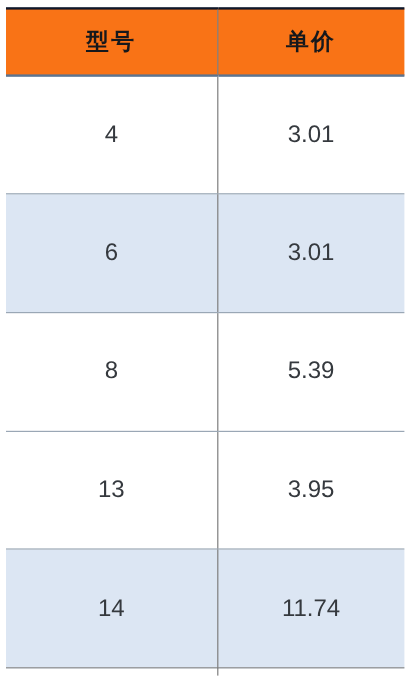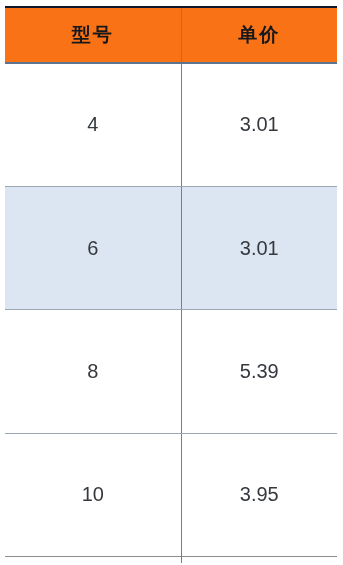--- a/index.html
+++ b/index.html
@@ -115,24 +115,28 @@
         <td class="cell-price">3.01</td>
       </tr>
 
       <tr class="data-row row-plain">
         <td class="cell-model">8</td>
         <td class="cell-price">5.39</td>
       </tr>
 
 
       <tr class="data-row row-plain">
-        <td class="cell-model">10</td>
+        <td class="cell-model">13</td>
         <td class="cell-price">3.95</td>
       </tr>
 
+      <tr class="data-row row-shaded">
+        <td class="cell-model">14</td>
+        <td class="cell-price">11.74</td>
+      </tr>
 
 
     </tbody>
   </table>
 
   <div class="divider-tail"></div>
 
 </div>
 
 </body></html>

